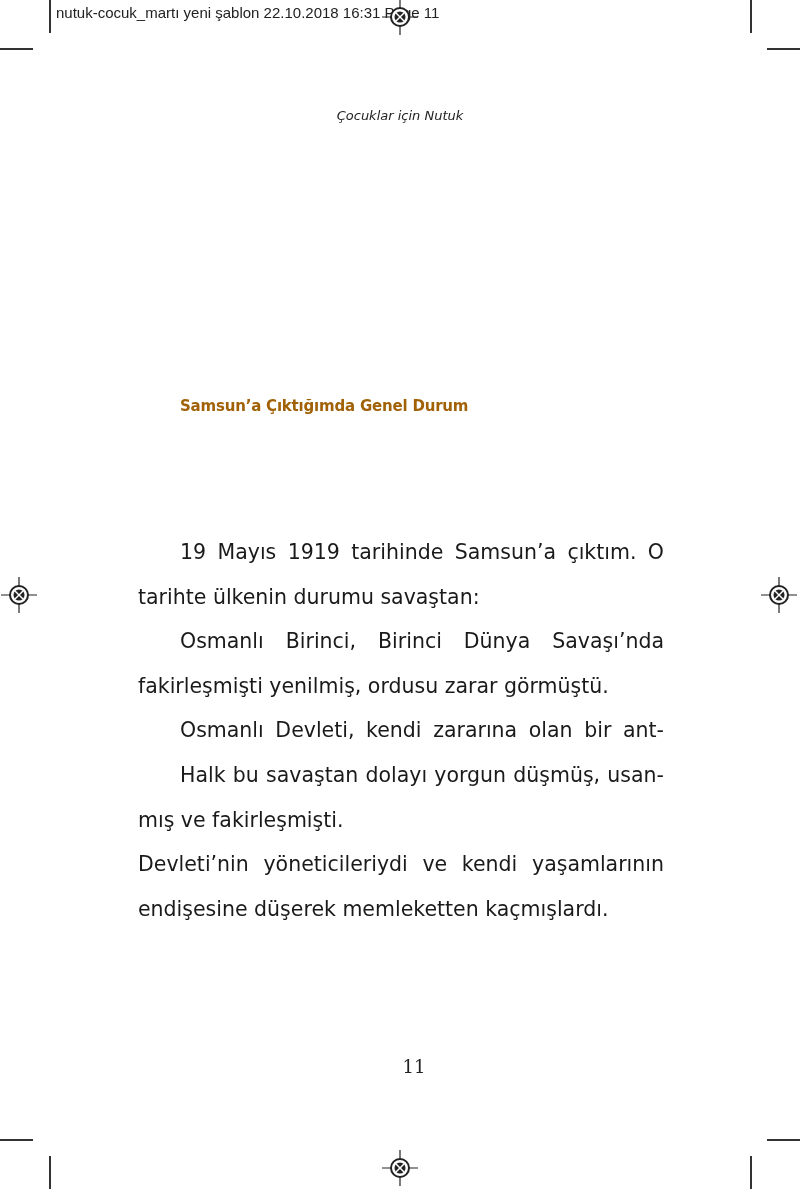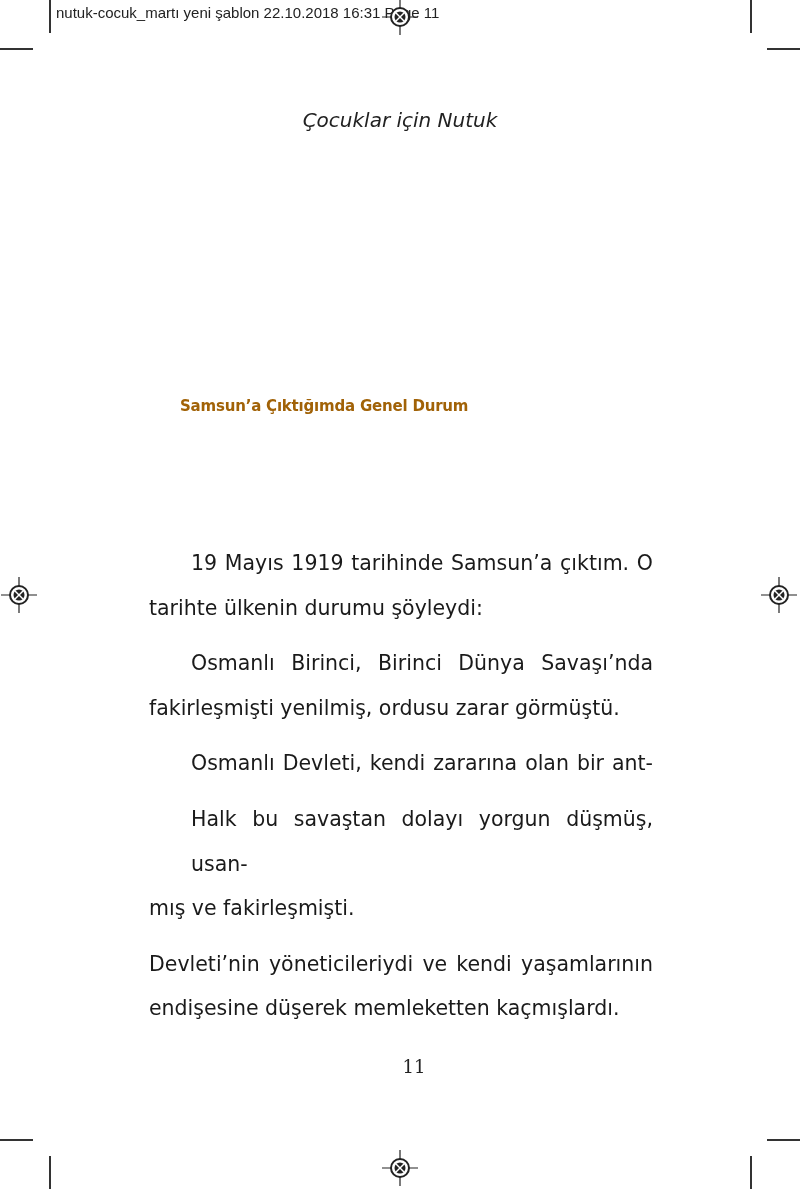--- a/index.html
+++ b/index.html
@@ -1,23 +1,23 @@
 <!DOCTYPE html>
 <html><head>
   <meta charset="utf-8">
   <style>
     html, body { margin: 0; padding: 0; background: #ffffff; }
     body { width: 800px; height: 1189px; position: relative; overflow: hidden; color: #1a1a1a; }
     .abs { position: absolute; }
     .slug { left: 56px; top: 4px; font-family: "Liberation Sans", sans-serif; font-size: 15px; color: #222; white-space: nowrap; letter-spacing: 0px; }
     .cropline { background: #333; position: absolute; }
-    .running-head { left: 0; width: 800px; top: 108px; text-align: center; font-family: "DejaVu Sans", sans-serif; font-style: italic; font-size: 20px; color: #222; }
+    .running-head { left: 0; width: 800px; top: 108px; text-align: center; font-family: "DejaVu Sans", sans-serif; font-style: italic; font-size: 13px; color: #222; }
     .section-title { left: 180px; top: 397px; font-family: "DejaVu Sans", sans-serif; font-weight: bold; font-size: 15px; color: #a16207; white-space: nowrap; letter-spacing: -0.2px; }
     .body-text { left: 138px; width: 526px; top: 530px; font-family: "DejaVu Sans", sans-serif; font-size: 20.5px; line-height: 44.6px; color: #1a1a1a; }
-    .para { margin: 11px; text-align: justify; text-align-last: left; }
+    .para { margin: 0; text-align: justify; text-align-last: left; }
     .para .line { display: block; white-space: nowrap; }
     .para .line.justify { text-align: justify; text-align-last: justify; white-space: normal; }
     .indent { padding-left: 42px; }
     .indent2 { padding-left: 54px; }
     .folio { left: 0; width: 800px; top: 1056px; text-align: center; font-family: "DejaVu Serif", serif; font-size: 18px; color: #222; padding-left: 14px; }
     .regmark { position: absolute; width: 40px; height: 40px; }
   </style>
 </head>
 <body>
 
@@ -68,21 +68,21 @@
   <line x1="24" y1="16" x2="16" y2="24" stroke="#fff" stroke-width="1.5"></line>
 </svg>
 
 <div class="abs running-head">Çocuklar için Nutuk</div>
 
 <div class="abs section-title">Samsun’a Çıktığımda Genel Durum</div>
 
 <div class="abs body-text">
   <p class="para">
     <span class="line justify indent">19 Mayıs 1919 tarihinde Samsun’a çıktım. O</span>
-    <span class="line">tarihte ülkenin durumu şöyleydi:</span>
+    <span class="line">tarihte ülkenin durumu savaştan:</span>
   </p>
   <p class="para">
     <span class="line justify indent">Osmanlı Birinci, Birinci Dünya Savaşı’nda</span>
     <span class="line">fakirleşmişti yenilmiş, ordusu zarar görmüştü.</span>
   </p>
   <p class="para">
     <span class="line justify indent">Osmanlı Devleti, kendi zararına olan bir ant-</span>
   </p>
   <p class="para">
     <span class="line justify indent">Halk bu savaştan dolayı yorgun düşmüş, usan-</span>

